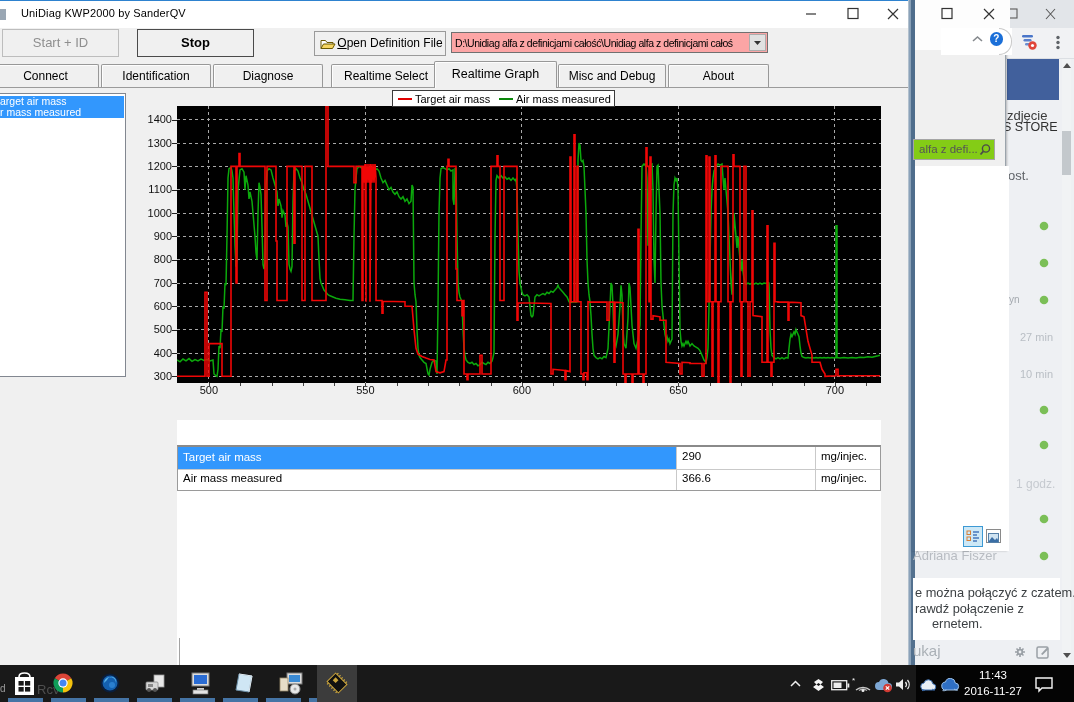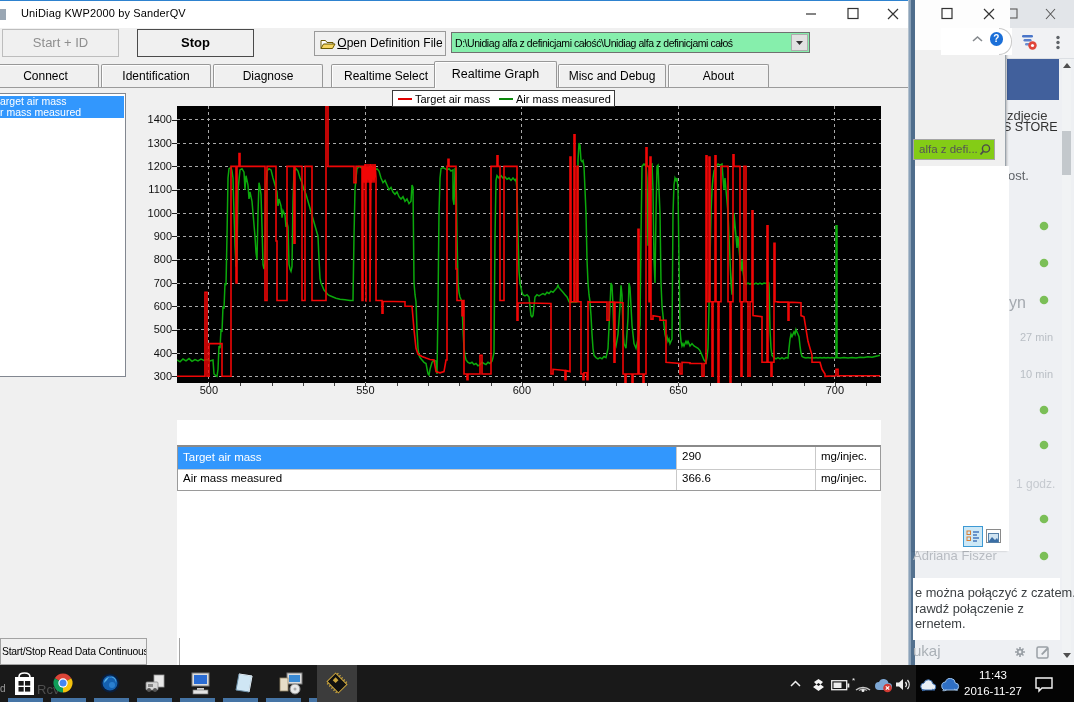--- a/index.html
+++ b/index.html
@@ -25,21 +25,21 @@
 
   <div class="btn" style="left:137px;top:29px;width:117px;height:28px;border-color:#4a4a4a;font-weight:bold;line-height:26px">Stop</div>
   <div class="btn" style="left:2px;top:29px;width:117px;height:28px;border-color:#bdbdbd;color:#8e8e8e;line-height:26px">Start + ID</div>
   <div class="btn" style="left:314px;top:31px;width:132px;height:25px;font-size:12px;line-height:23px;padding-left:20px">
     <svg class="abs" style="left:5px;top:6px" width="16" height="12">
         <path d="M1 10.5 L1 2.5 L5.5 2.5 L7 4.5 L13 4.5 L13 6" fill="#fff" stroke="#6b5900" stroke-width="1"></path>
         <path d="M1 10.5 L3.5 6 L15 6 L12.5 10.5 Z" fill="#f6d661" stroke="#6b5900" stroke-width="1"></path>
       </svg>
     <span style="text-decoration:underline">O</span>pen Definition File</div>
 
-  <div class="abs" style="left:451px;top:32px;width:359px;height:21px;background:#86efac;border:1px solid #707070;overflow:hidden">
+  <div class="abs" style="left:451px;top:32px;width:317px;height:21px;background:#fca5a5;border:1px solid #707070;overflow:hidden">
     <div class="abs" style="left:3px;top:4px;font-size:10.5px;letter-spacing:-0.45px;white-space:nowrap;color:#000">D:\Unidiag alfa z definicjami całość\Unidiag alfa z definicjami całoś</div>
     <div class="abs" style="right:1px;top:1px;width:17px;height:17px;background:#e1e1e1;border:1px solid #adadad">
       <svg width="15" height="15">
           <path d="M4 6 L7.5 10 L11 6 Z" fill="#333"></path>
         </svg>
     </div>
   </div>
 
   <div class="tb" style="left:-8px;width:107px">Connect</div>
   <div class="tb" style="left:101px;width:110px">Identification</div>
@@ -145,21 +145,20 @@
     <div class="abs" style="left:0;top:22px;width:702px;height:1px;background:#c9c9c9"></div>
     <div class="abs" style="left:498px;top:0;width:1px;height:43px;background:#c9c9c9"></div>
     <div class="abs" style="left:637px;top:0;width:1px;height:43px;background:#c9c9c9"></div>
     <div class="abs" style="left:504px;top:3px;font-size:11.5px;color:#000">290</div>
     <div class="abs" style="left:643px;top:3px;font-size:11.5px;color:#000">mg/injec.</div>
     <div class="abs" style="left:5px;top:25px;font-size:11.5px;color:#000">Air mass measured</div>
     <div class="abs" style="left:504px;top:25px;font-size:11.5px;color:#000">366.6</div>
     <div class="abs" style="left:643px;top:25px;font-size:11.5px;color:#000">mg/injec.</div>
   </div>
 
-  <div class="abs" style="left:0;top:638px;width:147px;height:27px;border:1px solid #a3a3a3;background:#f0f0f0;font-size:10.4px;line-height:25px;padding-left:1px;letter-spacing:-0.25px;white-space:nowrap;overflow:hidden">Start/Stop Read Data Continuous</div>
   <div class="abs" style="left:179px;top:638px;width:1px;height:27px;background:#a3a3a3"></div>
 </div>
 
 <div class="abs" style="left:908px;top:0;width:7px;height:665px;background:linear-gradient(90deg,#b9c6d2,#5c7999)"></div>
 <div class="abs" style="left:909px;top:0;width:6px;height:665px;background:#8ba2b9"></div>
 <div class="abs" style="left:911px;top:24px;width:4px;height:641px;background:#53718f"></div>
 
 <div class="abs" style="left:915px;top:0;width:159px;height:665px;background:#eef0f3">
   <div class="abs" style="left:0;top:0;width:159px;height:28px;background:#e2e5e9"></div>
   <svg class="abs" style="left:85px;top:0" width="74" height="28">
@@ -178,21 +177,21 @@
   <svg class="abs" style="left:138px;top:33px" width="10" height="20">
     <circle cx="5" cy="4.5" r="1.7" fill="#5f6368"></circle>
       <circle cx="5" cy="9.5" r="1.7" fill="#5f6368"></circle>
       <circle cx="5" cy="14.5" r="1.7" fill="#5f6368"></circle>
   </svg>
 
   <div class="abs" style="left:92px;top:59px;width:52px;height:41px;background:#41609c"></div>
   <div class="abs" style="left:92px;top:108px;font-size:13px;color:#3a3a3a">zdjęcie</div>
   <div class="abs" style="left:88px;top:120px;font-size:12.5px;color:#2f2f2f;white-space:nowrap">S STORE</div>
   <div class="abs" style="left:93px;top:168px;font-size:13px;color:#5f6368">ost.</div>
-  <div class="abs" style="left:94px;top:294px;font-size:16px;color:#a3a8ae">yn</div>
+  <div class="abs" style="left:94px;top:294px;font-size:10px;color:#a3a8ae">yn</div>
   <div class="abs" style="left:105px;top:331px;font-size:11px;color:#b9bec4">27 min</div>
   <div class="abs" style="left:105px;top:368px;font-size:11px;color:#b9bec4">10 min</div>
   <div class="abs" style="left:101px;top:477px;font-size:12px;color:#c6cad0">1 godz.</div>
   <svg class="abs" style="left:124px;top:220px" width="12" height="345">
     <circle cx="5" cy="6" r="4.3" fill="#7bbf57"></circle>
     <circle cx="5" cy="43" r="4.3" fill="#7bbf57"></circle>
     <circle cx="5" cy="80" r="4.3" fill="#7bbf57"></circle>
     <circle cx="5" cy="190" r="4.3" fill="#7bbf57"></circle>
     <circle cx="5" cy="225" r="4.3" fill="#7bbf57"></circle>
     <circle cx="5" cy="299" r="4.3" fill="#7bbf57"></circle>
@@ -205,21 +204,21 @@
       <path d="M2 8 L6 3 L10 8 Z" fill="#505050"></path>
     </svg>
   <svg class="abs" style="left:146px;top:650px" width="12" height="12">
       <path d="M2 3 L6 8 L10 3 Z" fill="#505050"></path>
     </svg>
 
   <div class="abs" style="left:-2px;top:548px;font-size:13px;color:#b8bcc2">Adriana Fiszer</div>
   <div class="abs" style="left:-2px;top:578px;width:147px;height:62px;background:#fff"></div>
   <div class="abs" style="left:0px;top:585px;font-size:12.8px;color:#3c4043;white-space:nowrap">e można połączyć z czatem.</div>
   <div class="abs" style="left:0px;top:601px;font-size:12.8px;color:#3c4043">rawdź połączenie z</div>
-  <div class="abs" style="left:0px;top:616px;font-size:12.8px;color:#3c4043">ernetem.</div>
+  <div class="abs" style="left:17px;top:616px;font-size:12.8px;color:#3c4043">ernetem.</div>
   <div class="abs" style="left:-2px;top:642px;font-size:15px;color:#aab0b6">ukaj</div>
   <svg class="abs" style="left:97px;top:644px" width="16" height="16">
       <path d="M8 3 L8 13 M3 8 L13 8 M4.5 4.5 L11.5 11.5 M11.5 4.5 L4.5 11.5" stroke="#9aa0a6" stroke-width="1.6"></path>
       <circle cx="8" cy="8" r="3.2" fill="#9aa0a6"></circle>
       <circle cx="8" cy="8" r="1.4" fill="#eef0f3"></circle>
     </svg>
   <svg class="abs" style="left:120px;top:644px" width="16" height="16">
       <rect x="2" y="3" width="11" height="11" rx="1.5" fill="none" stroke="#9aa0a6" stroke-width="1.5"></rect>
       <path d="M6 10 L12 3.5 L13.5 5 L7.5 11 Z" fill="#9aa0a6"></path>
     </svg>

